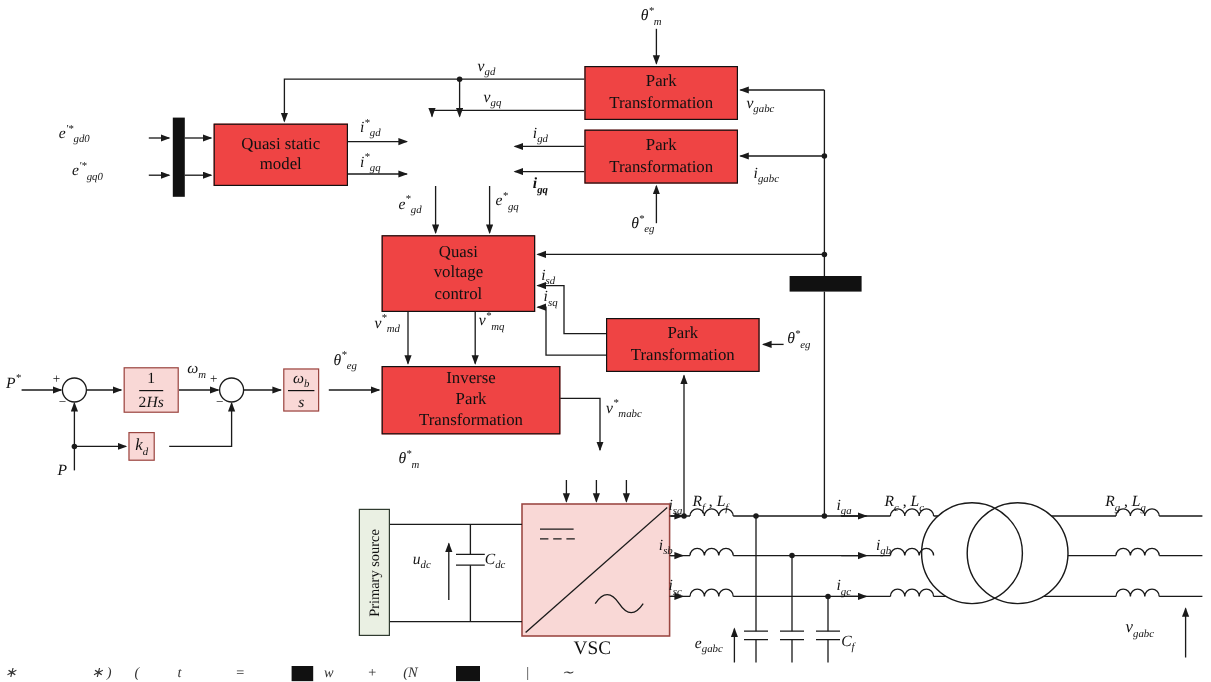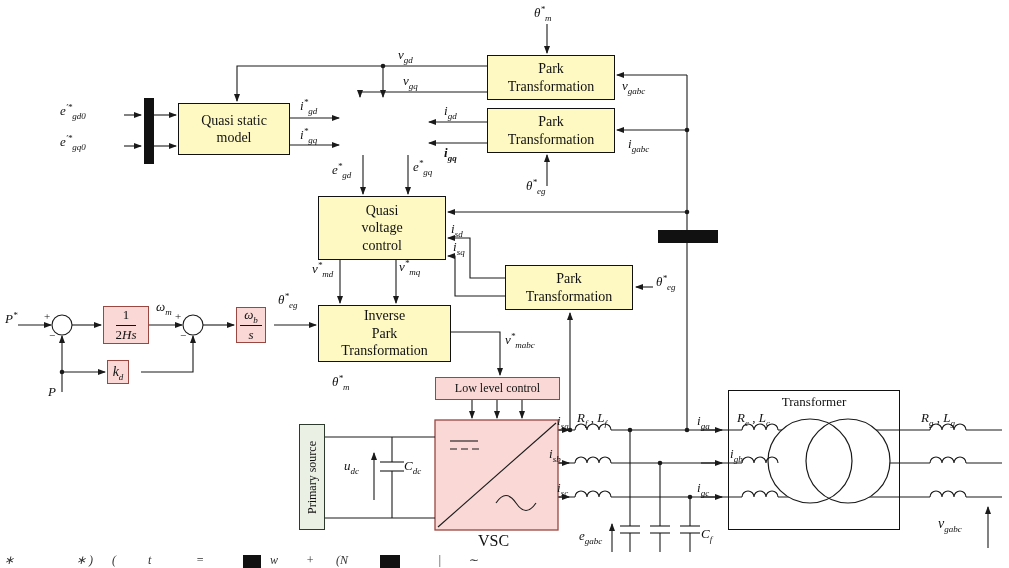--- a/index.html
+++ b/index.html
@@ -1,19 +1,19 @@
 <!DOCTYPE html>
 <html style="--pink: #f9d8d6; --pink-border: #9a4641; --green: #eaf0e3;"><head>
 <meta charset="utf-8">
 <style>
   html,body{margin:0;padding:0;background:#fff;}
   #canvas{position:relative;width:1009px;height:568px;background:#fff;overflow:hidden;
           font-family:"Liberation Serif",serif;color:#111;}
   #wires{position:absolute;left:0;top:0;}
-  .block{position:absolute;box-sizing:border-box;border:1.2px solid #111;background:#fef9c3;
+  .block{position:absolute;box-sizing:border-box;border:1.2px solid #111;background:#ef4444;
          display:flex;flex-direction:column;align-items:center;justify-content:center;
          font-size:14px;line-height:1.25;text-align:center;}
   .block.pink{background:var(--pink,#f9d8d6);border-color:var(--pink-border,#9a4641);}
   .block.green{background:var(--green,#eaf0e3);border-color:#2f3a2f;}
   .block.outline{background:transparent;justify-content:flex-start;padding-top:3px;}
   .vtext{transform:rotate(-90deg);transform-origin:center;white-space:nowrap;font-size:12px;}
   .lab{position:absolute;font-size:13px;white-space:nowrap;line-height:1.1;}
   .it{font-style:italic;}
   .rm{font-style:normal;}
   sup,sub{font-size:9px;font-style:italic;line-height:0;}
@@ -181,56 +181,50 @@
     </div>
     <div class="block white" style="left: 318px; top: 196px; width: 128px; height: 64px;">
       <div class="bl">Quasi</div>
       <div class="bl">voltage</div>
       <div class="bl">control</div>
     </div>
     <div class="block white" style="left: 505px; top: 265px; width: 128px; height: 45px;">
       <div class="bl">Park</div>
       <div class="bl">Transformation</div>
     </div>
-    <div class="block white" style="left: 318px; top: 305px; width: 133px; height: 57px;">
+    <div class="block white" style="left: 318px; top: 305px; width: 149px; height: 57px;">
       <div class="bl">Inverse</div>
       <div class="bl">Park</div>
       <div class="bl">Transformation</div>
     </div>
     <div class="block pink" style="left: 103px; top: 306px; width: 46px; height: 38px;">
       <div class="frac">
         <span class="num"><span class="seg"><span class="rm">1</span></span></span>
         <span class="den"><span class="seg"><span class="rm">2</span></span><span class="seg"><span class="it">Hs</span></span></span>
       </div>
     </div>
     <div class="block pink" style="left: 236px; top: 307px; width: 30px; height: 36px;">
       <div class="frac">
         <span class="num"><span class="seg"><span class="it">ω</span><sub>b</sub></span></span>
         <span class="den"><span class="seg"><span class="it">s</span></span></span>
       </div>
     </div>
     <div class="block pink" style="left: 107px; top: 360px; width: 22px; height: 24px;">
       <div class="bseg"><span class="seg"><span class="it">k</span><sub>d</sub></span></div>
     </div>
-    <div class="block pink" style="left: 435px; top: 377px; width: 125px; height: 23px; font-size: 12px;">
-      <div class="bl">Low level control</div>
-    </div>
     <div class="block green" style="left: 299px; top: 424px; width: 26px; height: 106px;">
       <div class="vtext">Primary source</div>
-    </div>
-    <div class="block outline top-align" style="left: 728px; top: 390px; width: 172px; height: 140px; font-size: 13px; justify-content: flex-start;">
-      <div class="bl">Transformer</div>
     </div>
     <div class="lab" style="left: 534px; top: 6px;"><span class="seg"><span class="it">θ</span><sup>*</sup><sub>m</sub></span></div>
     <div class="lab" style="left: 398px; top: 48px;"><span class="seg"><span class="it">v</span><sub>gd</sub></span></div>
     <div class="lab" style="left: 403px; top: 74px;"><span class="seg"><span class="it">v</span><sub>gq</sub></span></div>
     <div class="lab" style="left: 622px; top: 79px;"><span class="seg"><span class="it">v</span><sub>gabc</sub></span></div>
     <div class="lab" style="left: 628px; top: 137px;"><span class="seg"><span class="it">i</span><sub>gabc</sub></span></div>
     <div class="lab" style="left: 526px; top: 179px;"><span class="seg"><span class="it">θ</span><sup>*</sup><sub>eg</sub></span></div>
-    <div class="lab" style="left: 60px; top: 104px; text-align: right;"><span class="seg"><span class="it">e</span><sup>′*</sup><sub>gd0</sub></span></div>
+    <div class="lab" style="left: 49px; top: 104px; text-align: right;"><span class="seg"><span class="it">e</span><sup>′*</sup><sub>gd0</sub></span></div>
     <div class="lab" style="left: 60px; top: 135px;"><span class="seg"><span class="it">e</span><sup>′*</sup><sub>gq0</sub></span></div>
     <div class="lab" style="left: 300px; top: 99px;"><span class="seg"><span class="it">i</span><sup>*</sup><sub>gd</sub></span></div>
     <div class="lab" style="left: 300px; top: 128px;"><span class="seg"><span class="it">i</span><sup>*</sup><sub>gq</sub></span></div>
     <div class="lab" style="left: 444px; top: 104px; font-family: Liberation Serif, serif;"><span class="seg"><span class="it">i</span><sub>gd</sub></span></div>
     <div class="lab" style="left: 444px; top: 146px; font-weight: bold;"><span class="seg"><span class="it">i</span><sub>gq</sub></span></div>
     <div class="lab" style="left: 332px; top: 163px;"><span class="seg"><span class="it">e</span><sup>*</sup><sub>gd</sub></span></div>
     <div class="lab" style="left: 413px; top: 160px;"><span class="seg"><span class="it">e</span><sup>*</sup><sub>gq</sub></span></div>
     <div class="lab" style="left: 451px; top: 222px;"><span class="seg"><span class="it">i</span><sub>sd</sub></span></div>
     <div class="lab" style="left: 453px; top: 240px;"><span class="seg"><span class="it">i</span><sub>sq</sub></span></div>
     <div class="lab" style="left: 656px; top: 275px;"><span class="seg"><span class="it">θ</span><sup>*</sup><sub>eg</sub></span></div>

